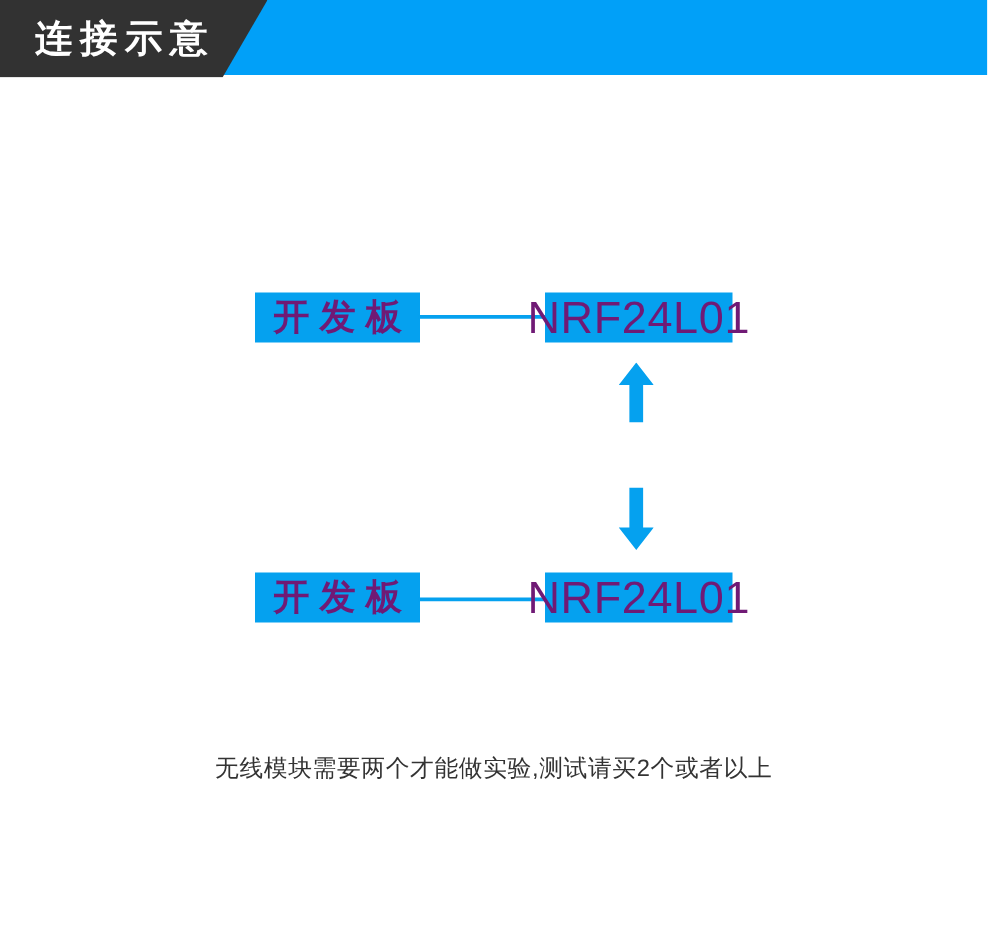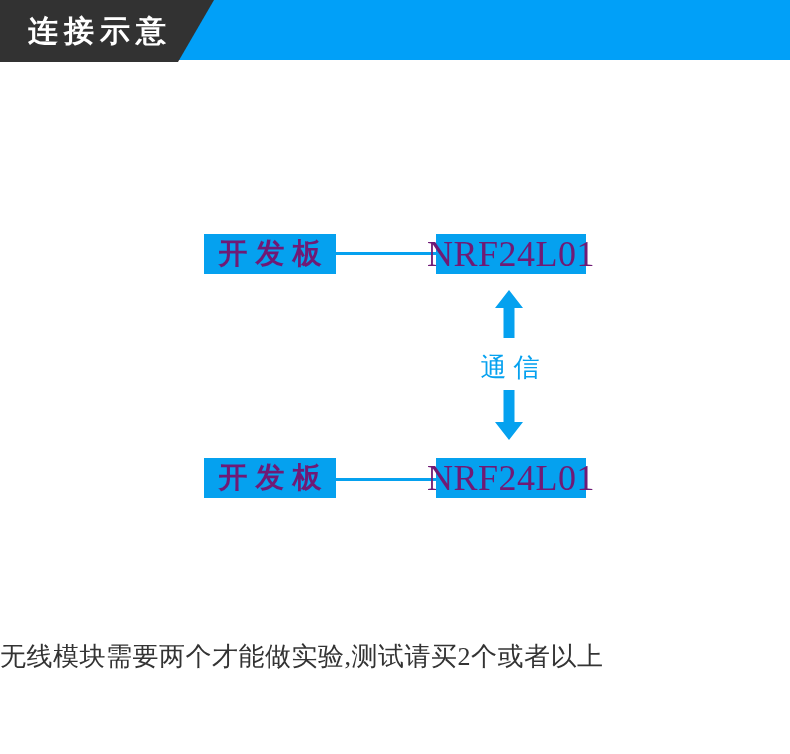--- a/index.html
+++ b/index.html
@@ -2,21 +2,21 @@
 <html style="--brand-blue: #01A0F8; --box-blue: #05A1EF; --banner-black: #323232; --text-dark: #333333;"><head>
 <meta charset="utf-8">
 <style>
   html, body { margin: 0; padding: 0; background: #ffffff; }
   #stage {
     position: relative;
     width: 790px;
     height: 727px;
     background: #ffffff;
     overflow: hidden;
-    font-family: Liberation Serif, serif;
+    font-family: Liberation Sans, sans-serif;
   }
 
   
   .header-band {
     position: absolute;
     left: 0; top: 0;
     width: 790px; height: 60px;
     background: var(--brand-blue, #01A0F8);
   }
   .header-banner {
@@ -84,24 +84,25 @@
     font-size: 26px;
     font-weight: 400;
     letter-spacing: 7px;
     text-indent: 7px;
     white-space: nowrap;
   }
 
   
   .caption {
     position: absolute;
-    left: 0; top: 639px;
+    left: 0; top: 602px;
     width: 790px;
+    text-align: center;
     color: var(--text-dark, #333333);
-    font-size: 26px;
+    font-size: 19px;
     letter-spacing: 0.5px;
     white-space: nowrap;
   }
 </style>
 </head>
 <body>
 
 <div id="stage">
 
   <div class="header-band"></div>
@@ -110,21 +111,20 @@
 
   <div class="node-box dev-box row-top">开发板</div>
   <div class="connector-line line-top"></div>
   <div class="node-box nrf-box row-top">NRF24L01</div>
 
   <div class="arrow-icon arrow-up">
     <svg viewBox="0 0 28 48" preserveAspectRatio="none" aria-hidden="true">
       <polygon fill="currentColor" points="14,0 28,18 19.5,18 19.5,48 8.5,48 8.5,18 0,18"></polygon>
     </svg>
   </div>
-  <div class="comm-label">通信</div>
   <div class="arrow-icon arrow-down">
     <svg viewBox="0 0 28 50" preserveAspectRatio="none" aria-hidden="true">
       <polygon fill="currentColor" points="8.5,0 19.5,0 19.5,32 28,32 14,50 0,32 8.5,32"></polygon>
     </svg>
   </div>
 
   <div class="node-box dev-box row-bottom">开发板</div>
   <div class="connector-line line-bottom"></div>
   <div class="node-box nrf-box row-bottom">NRF24L01</div>
 

